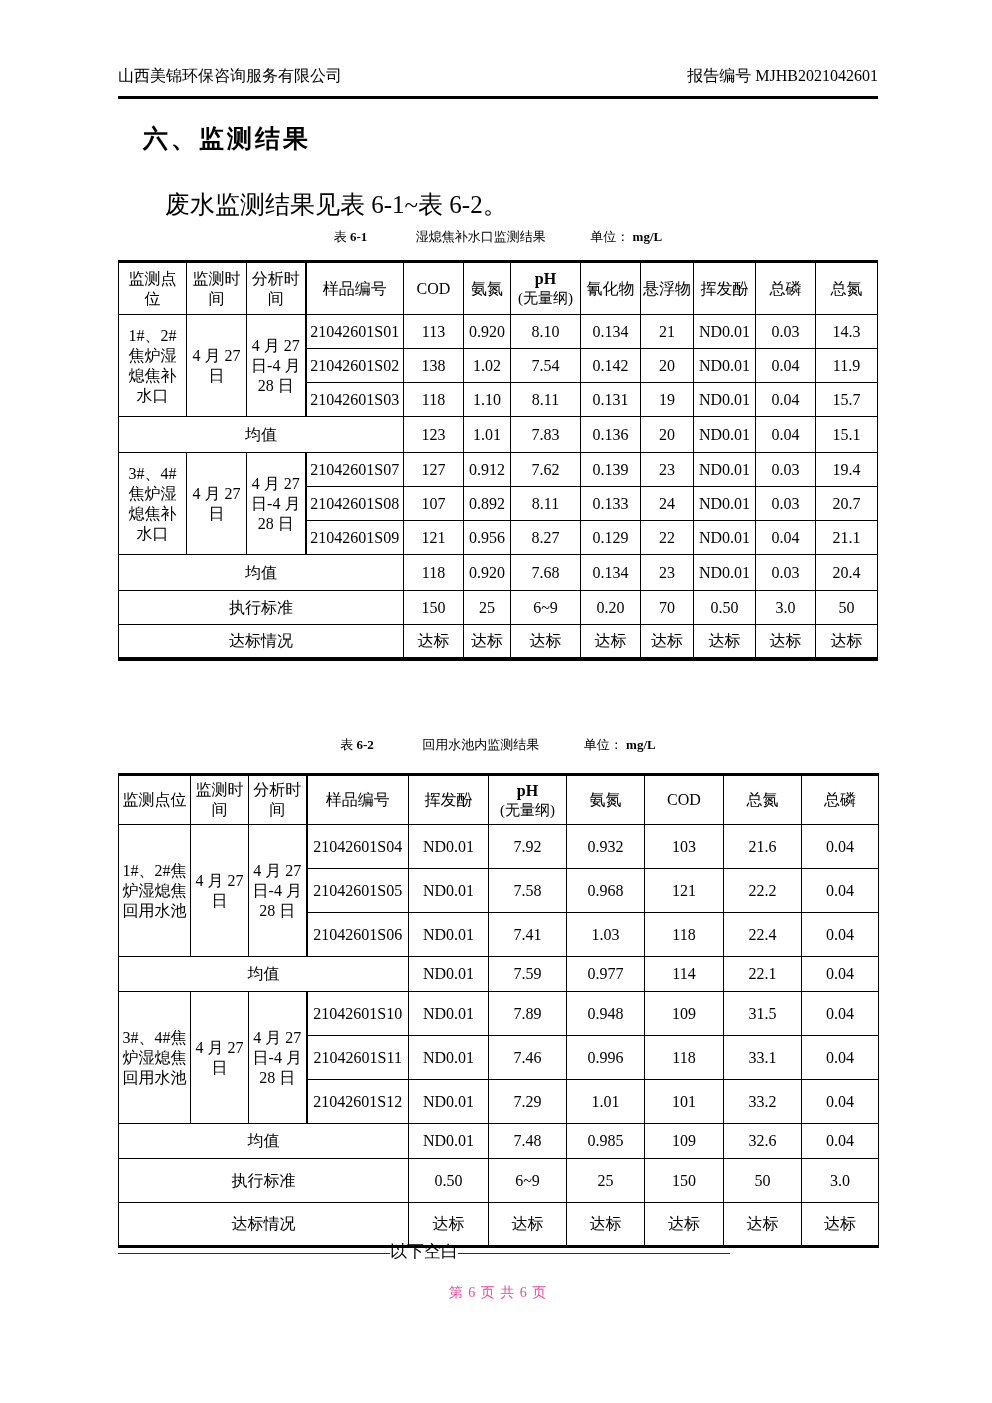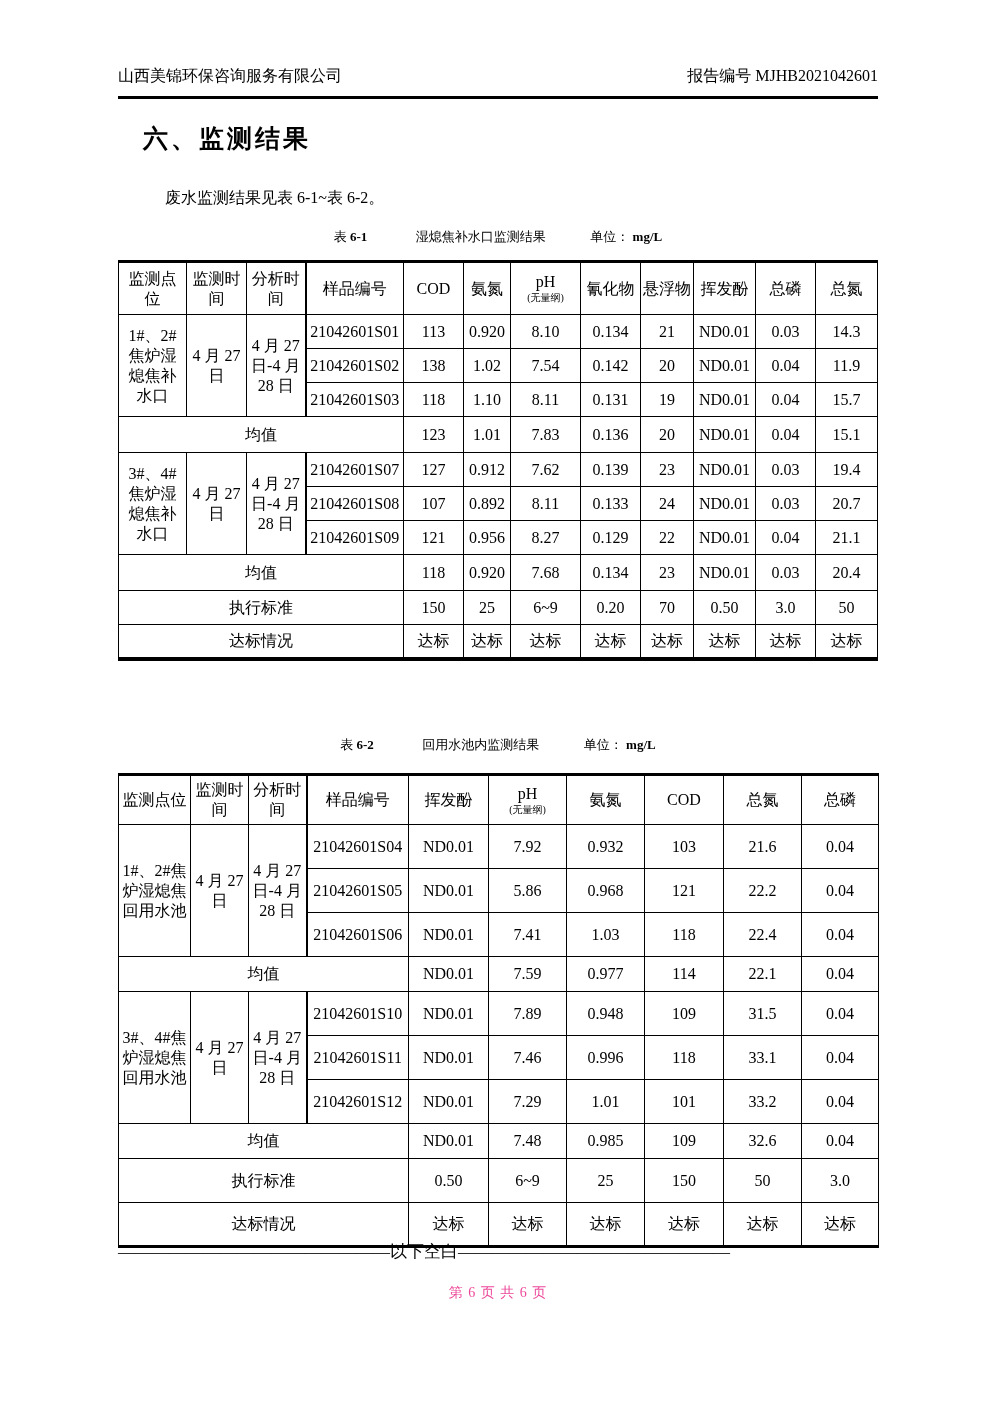--- a/index.html
+++ b/index.html
@@ -9,41 +9,41 @@
     font-family:"Liberation Serif","DejaVu Serif",serif;
   }
   .abs { position:absolute;gap:32px; }
 
   
   .doc-header { top:66px; left:118px; width:760px; display:flex;
     justify-content:space-between; align-items:flex-end; font-size:16px; }
   .header-rule { top:96px; left:118px; width:760px; height:3px; background:#000; }
 
   .section-title { top:122px; left:118px; font-size:25px; font-weight:bold; letter-spacing:3px;margin-left:25px; }
-  .intro { top:188px; left:118px; width:760px; font-size:16px; text-indent:47px; }
+  .intro { top:188px; left:118px; width:760px; font-size:25px; text-indent:47px; }
 
   .caption { left:118px; width:760px; text-align:center; font-size:13px; white-space:nowrap; }
   .caption .gap1 { display:inline-block; width:42px; }
   .caption .gap2 { display:inline-block; width:38px; }
   .b { font-weight:bold; }
 
   table.rpt { border-collapse:collapse; table-layout:fixed;
     border:1px solid #000; border-top:3px solid #000; }
   table.rpt td, table.rpt th {
     border:1px solid #000; text-align:center; vertical-align:middle;
     padding:0 2px; font-weight:normal; font-size:16px; line-height:1.25;
     overflow:hidden; word-break:break-all;
   }
   #t1 { border-bottom:4px solid #000; }
   #t2 { border-bottom:3px solid #000; }
   .bl { border-left:2.5px solid #000 !important; }   
   .site { font-size:15px; line-height:1.55; padding:0 3px; }
   .date { font-size:15px; line-height:1.6; padding:0 5px; }
-  .lat { font-family:"Liberation Serif",serif; font-weight:normal; }
-  .ph-sub { display:block; font-size:10px; }
+  .lat { font-family:"Liberation Serif",serif; font-weight:bold; }
+  .ph-sub { display:block; font-size:15px; }
   .ph-top { display:block; }
   tr.hh1 { height:53px; } tr.hh2 { height:50px; }
   tr.hr1 { height:34px; } tr.hr2 { height:44px; }
   tr.hm1 { height:36px; } tr.hm2 { height:35px; }
 
   .blank-note { top:1240px; left:118px; width:760px; text-align:left;
     font-size:17px; white-space:nowrap; }
   .page-footer { top:1284px; left:118px; width:760px; text-align:center;
     font-size:14px; color:#ec4899; letter-spacing:1px; }
 </style>
@@ -268,21 +268,21 @@
     <td>ND0.01</td>
     <td>7.92</td>
     <td>0.932</td>
     <td>103</td>
     <td>21.6</td>
     <td>0.04</td>
   </tr>
   <tr class="hr2">
     <td class="bl">21042601S05</td>
     <td>ND0.01</td>
-    <td>5.86</td>
+    <td>7.58</td>
     <td>0.968</td>
     <td>121</td>
     <td>22.2</td>
     <td>0.04</td>
   </tr>
   <tr class="hr2">
     <td class="bl">21042601S06</td>
     <td>ND0.01</td>
     <td>7.41</td>
     <td>1.03</td>

